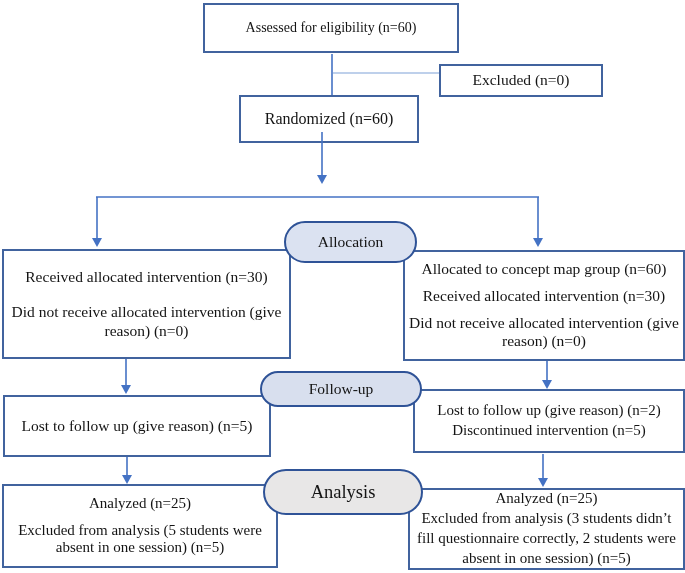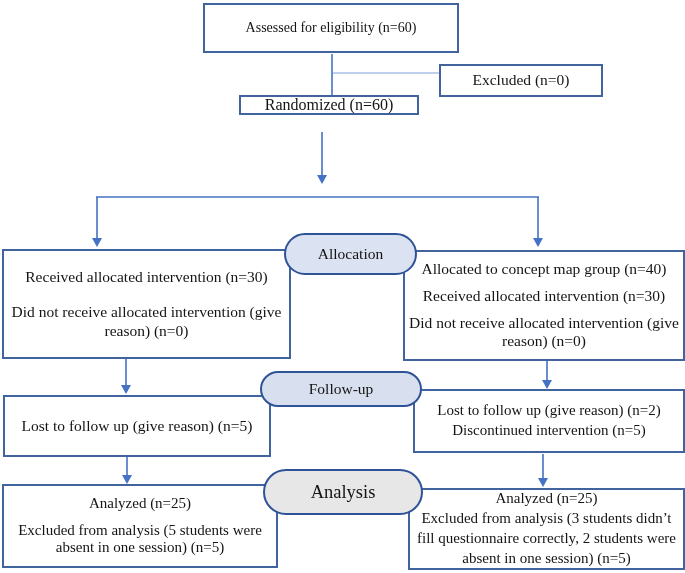--- a/index.html
+++ b/index.html
@@ -23,30 +23,30 @@
     justify-content:center;text-align:center;font-size:15.5px;line-height:1.18;
   }
   .box p{margin:0;padding:0 4px;}
   .box.spread{justify-content:space-evenly;}
   .box.tight{justify-content:center;font-size:15px;line-height:1.32;}
   .oval{
     position:absolute;border:2.5px solid var(--oval-border);box-sizing:border-box;
     display:flex;align-items:center;justify-content:center;text-align:center;
     font-size:15.5px;z-index:5;
   }
-  #oval-allocation{left:284px;top:221px;width:133px;height:42px;border-radius:21px;background:var(--oval-allocation-fill);margin-top:12px;}
+  #oval-allocation{left:284px;top:221px;width:133px;height:42px;border-radius:21px;background:var(--oval-allocation-fill);}
   #oval-followup{left:260px;top:371px;width:162px;height:36px;border-radius:18px;background:var(--oval-followup-fill);}
   #oval-analysis{left:263px;top:469px;width:160px;height:46px;border-radius:23px;background:var(--oval-analysis-fill);font-size:18.5px;}
   #connectors{position:absolute;left:0;top:0;z-index:3;pointer-events:none;}
   .ln{stroke:var(--arrow);stroke-width:1.6;fill:none;}
   .ln-light{stroke:var(--light-line);stroke-width:1.5;fill:none;}
   .ah{fill:var(--arrow);stroke:none;}
   #box-assessed{left:203px;top:3px;width:256px;height:50px;font-size:14px;}
   #box-excluded{left:439px;top:64px;width:164px;height:33px;}
-  #box-randomized{left:239px;top:95px;width:180px;height:20px;font-size:16px;}
+  #box-randomized{left:239px;top:95px;width:180px;height:48px;font-size:16px;}
   #box-alloc-left{left:2px;top:249px;width:289px;height:110px;}
   #box-alloc-right{left:403px;top:250px;width:282px;height:111px;}
   #box-followup-left{left:3px;top:395px;width:268px;height:62px;}
   #box-followup-right{left:413px;top:389px;width:272px;height:64px;}
   #box-analysis-left{left:2px;top:484px;width:276px;height:84px;font-size:15px;}
   #box-analysis-right{left:408px;top:488px;width:277px;height:82px;}
 </style>
 </head>
 <body>
 
@@ -107,21 +107,21 @@
   <div class="box" id="box-randomized">
     <p>Randomized (n=60)</p>
   </div>
 
   <div class="box spread" id="box-alloc-left">
     <p>Received allocated intervention (n=30)</p>
     <p>Did not receive allocated intervention (give reason) (n=0)</p>
   </div>
 
   <div class="box spread" id="box-alloc-right">
-    <p>Allocated to concept map group (n=40)</p>
+    <p>Allocated to concept map group (n=60)</p>
     <p>Received allocated intervention (n=30)</p>
     <p>Did not receive allocated intervention (give reason) (n=0)</p>
   </div>
 
   <div class="box spread" id="box-followup-left">
     <p>Lost to follow up (give reason) (n=5)</p>
   </div>
 
   <div class="box tight" id="box-followup-right">
     <p>Lost to follow up (give reason) (n=2)</p>

